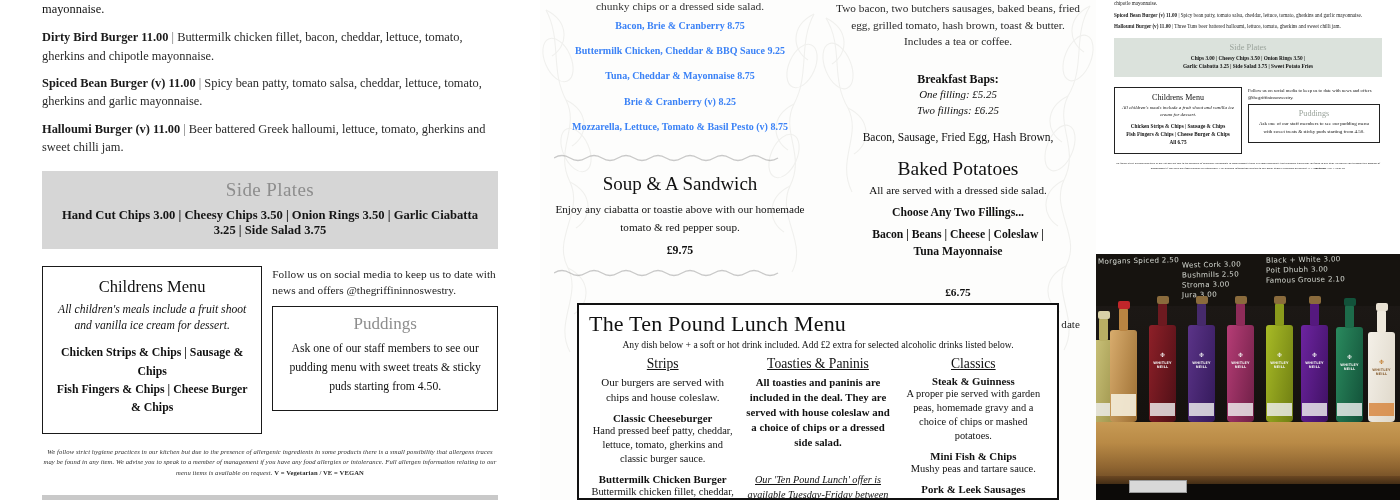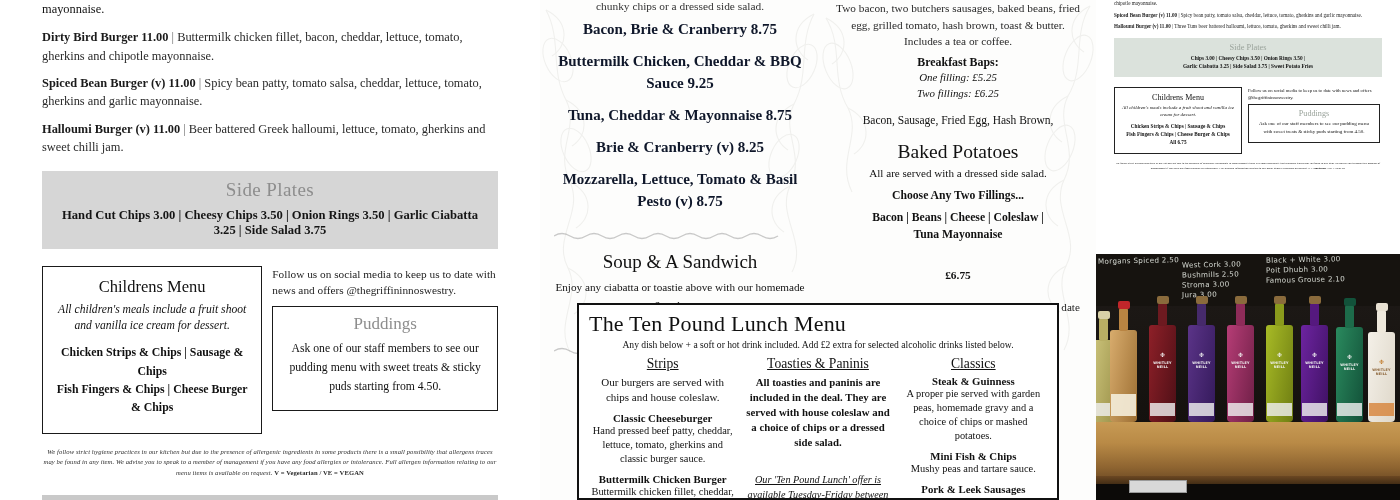--- a/index.html
+++ b/index.html
@@ -69,37 +69,37 @@
   #panel-mid {
     position: absolute; left: 540px; top: 0; width: 280px; height: 500px;
     background: #fdfdfc; overflow: hidden;
   }
   .watermark {
     position: absolute; inset: 0; opacity: .085; pointer-events: none;
   }
   .mid-inner { position: relative; padding: 0 14px; }
   .mid-frag { font-size: 11.4px; text-align: center; color: #333; margin-bottom: 7px; }
   .sw-item {
-    font-size: 15px; font-weight: bold; text-align: center;
-    line-height: 1.42; margin-bottom: 11px; color: #0f172a;
+    font-size: 10px; font-weight: bold; text-align: center;
+    line-height: 1.42; margin-bottom: 11px; color: #3b82f6;
   }
   .orn-rule { height: 10px; margin: 8px 0 2px; opacity: .30; }
   .soup-a { text-align: center; margin-top: 4px; }
   .soup-a h2 { font-size: 19px; font-weight: 400; margin-bottom: 5px; }
   .soup-a p { font-size: 11.2px; line-height: 1.62; }
   .soup-a .price { font-size: 11.8px; font-weight: bold; margin-top: 7px; }
 
   
   #panel-brk {
     position: absolute; left: 820px; top: 0; width: 276px; height: 500px;
     background: #fdfdfc; overflow: hidden;
   }
   .brk-inner { position: relative; padding: 0 16px; text-align: center; }
   .brk-frag { font-size: 11.3px; line-height: 1.48; color: #2a2a2a; }
-  .brk-baps-h { font-size: 11.9px; font-weight: bold; margin-top: 5px; }
+  .brk-baps-h { font-size: 11.9px; font-weight: bold; margin-top: 22px; }
   .brk-fill { font-size: 10.9px; font-style: italic; line-height: 1.45; }
   .brk-list { font-size: 11.5px; margin-top: 12px; }
   .bp { margin-top: 15px; }
   .bp h2 { font-size: 19.5px; font-weight: 400; margin-bottom: 4px; }
   .bp .sub { font-size: 11.1px; }
   .bp .choose { font-size: 11.7px; font-weight: bold; margin-top: 10px; }
   .bp .fills { font-size: 11.7px; font-weight: bold; line-height: 1.5; margin-top: 7px; }
   .bp .price { font-size: 11.4px; font-weight: bold; margin-top: 25px; }
   .brk-social { font-size: 11.1px; line-height: 1.55; margin-top: 18px; color: #1d1d1d; }
 

